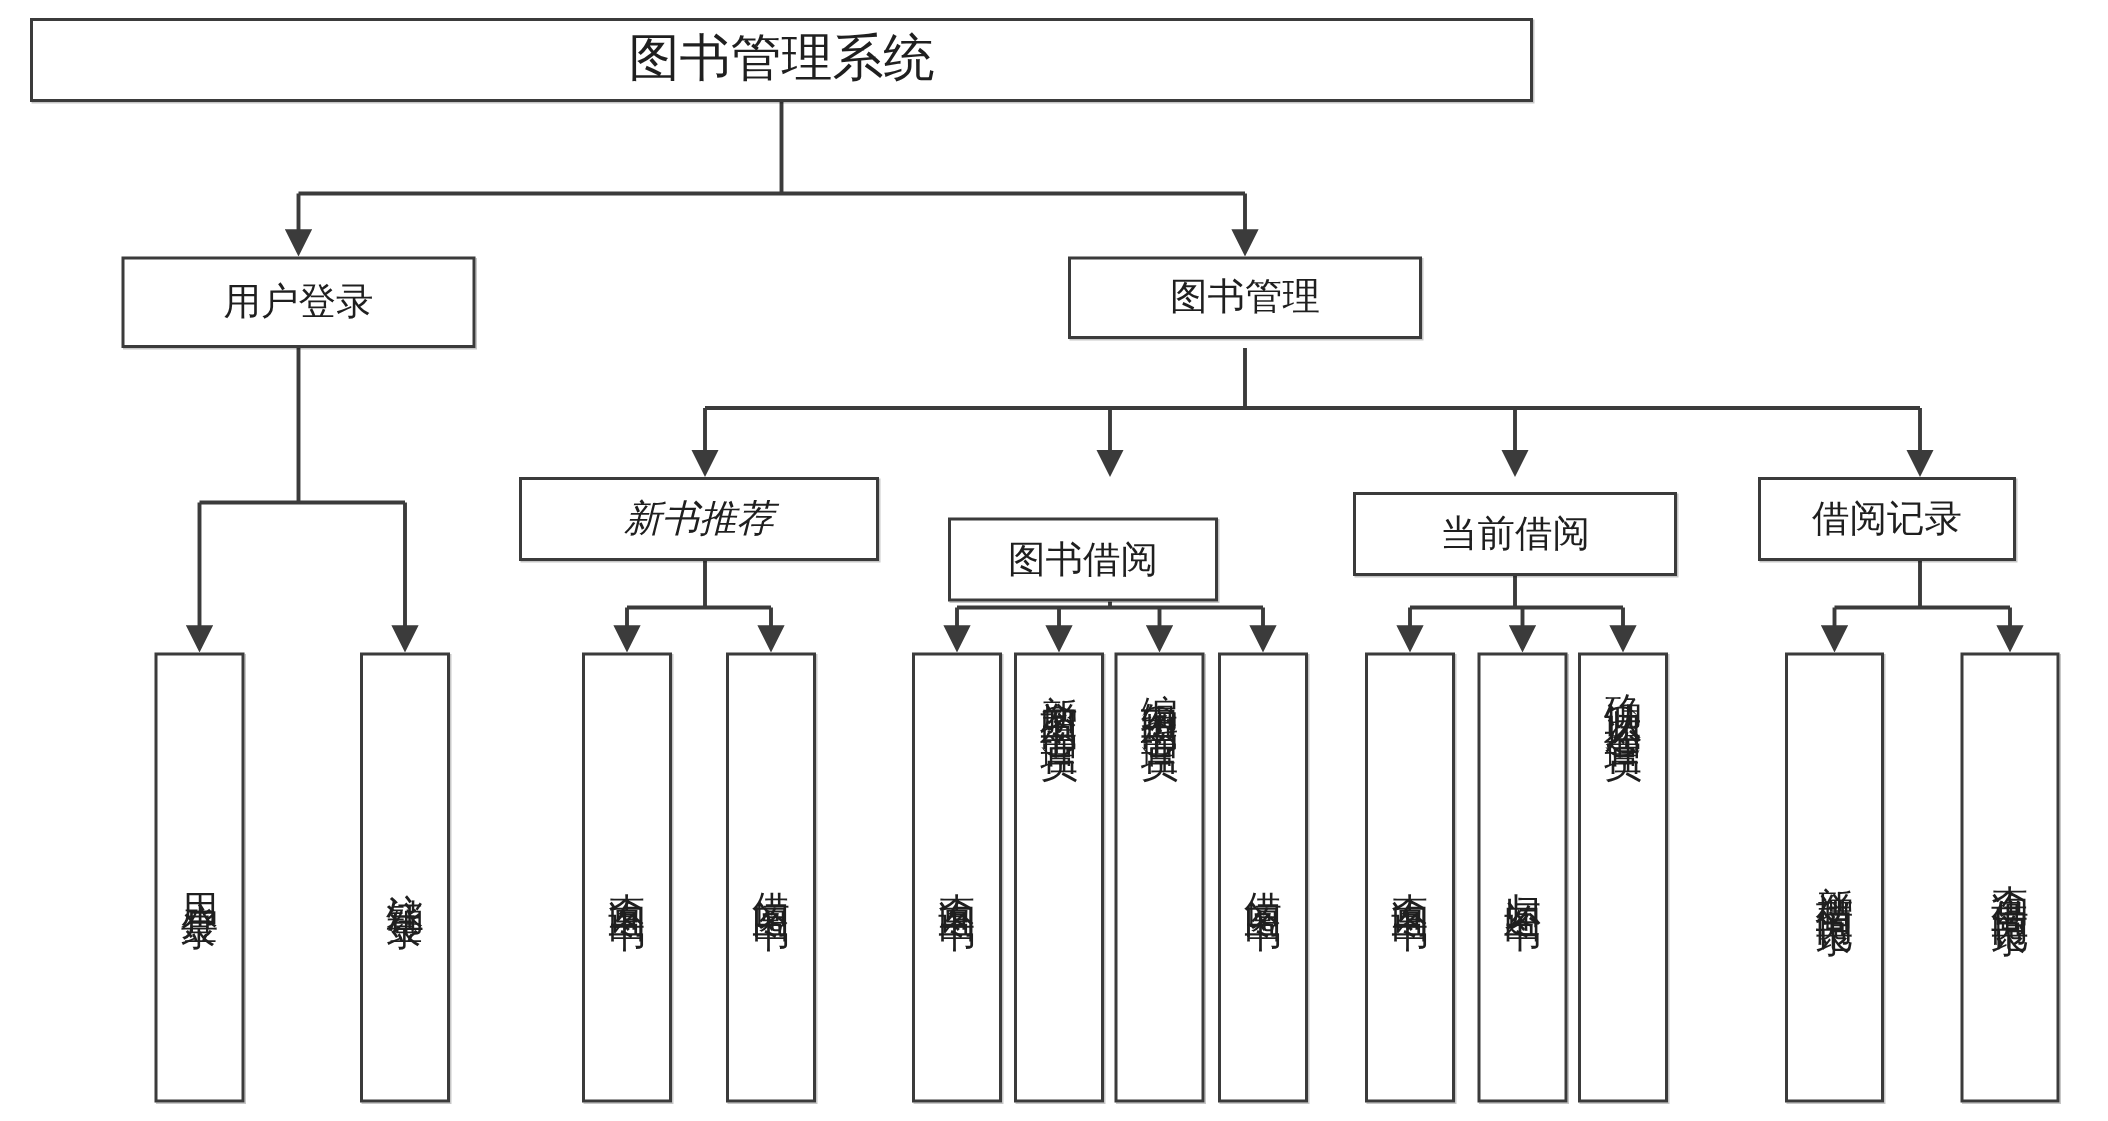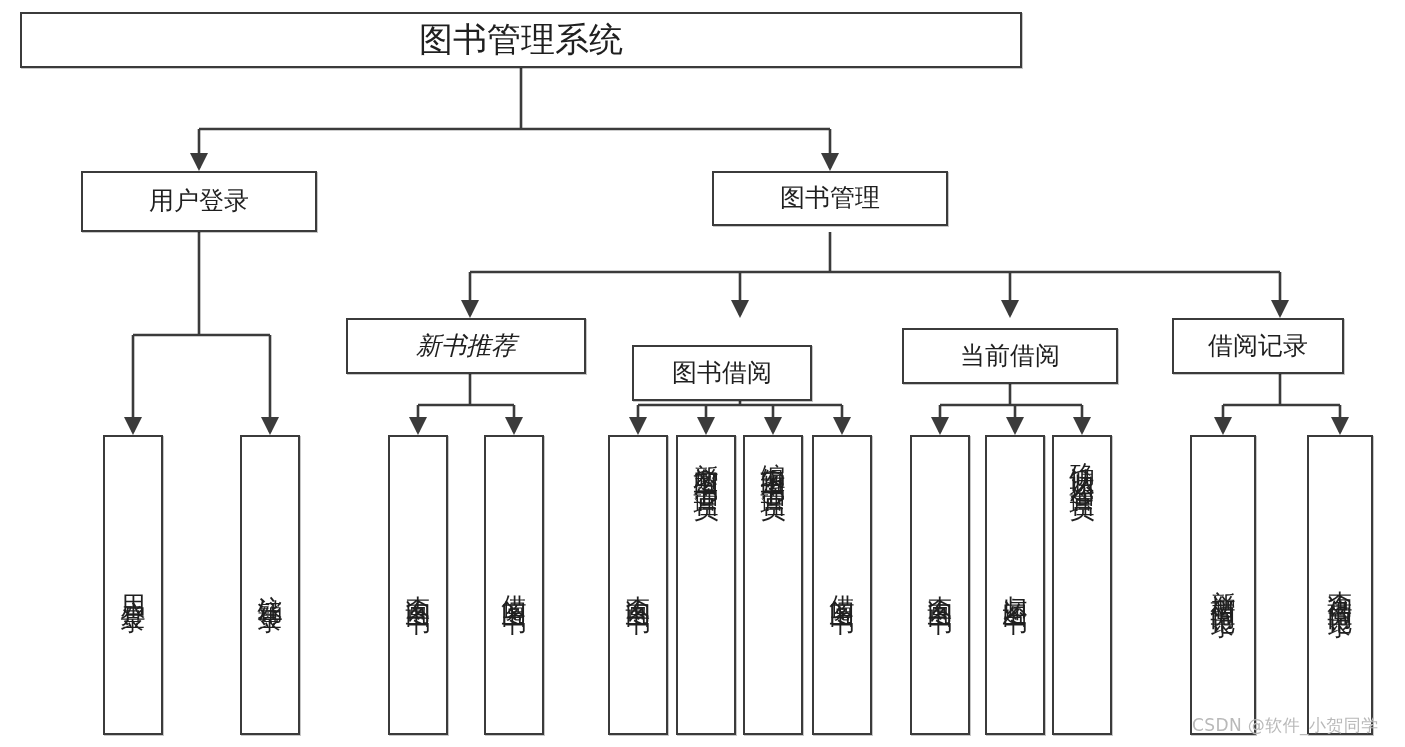--- a/index.html
+++ b/index.html
@@ -176,15 +176,14 @@
         <span class="label">确认归还（管理员）</span>
       </div>
       <div class="node vertical centered" style="left: 1190px; top: 435px; width: 66px; height: 300px;">
         <span class="label">新增借阅记录</span>
       </div>
       <div class="node vertical centered" style="left: 1307px; top: 435px; width: 66px; height: 300px;">
         <span class="label">查询借阅记录</span>
       </div>
     </div>
 
-  <div class="watermark" style="left: 1192px; top: 714px;">CSDN @软件_小贺同学</div>
 
 </div>
 
 </body></html>

